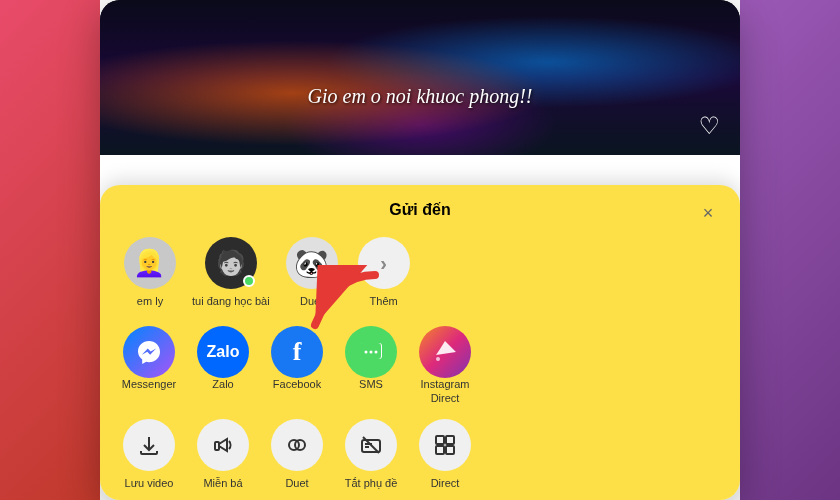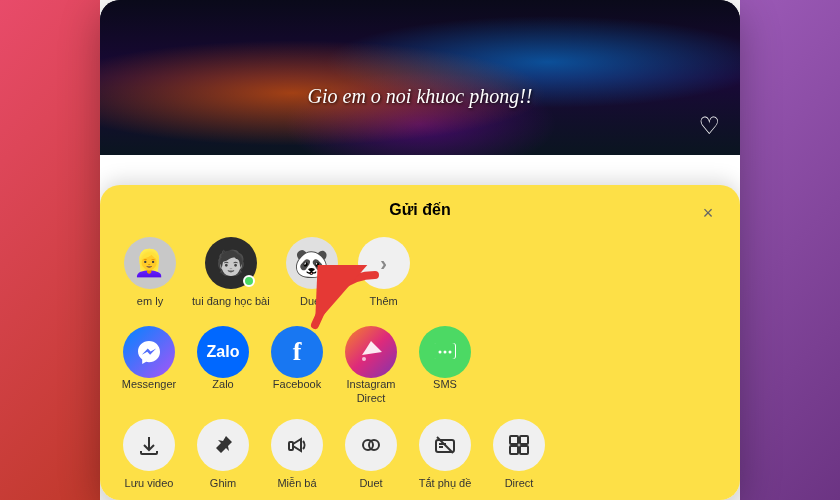--- a/index.html
+++ b/index.html
@@ -424,64 +424,56 @@
       </div>
 
       <div class="app-item">
         <div class="app-icon facebook">
           <span style="font-size:26px; font-weight:bold; color:#fff; font-family:Georgia">f</span>
         </div>
         <span class="app-label">Facebook</span>
       </div>
 
       <div class="app-item">
-        <div class="app-icon instagram-direct">
-          <svg width="26" height="26" viewBox="0 0 26 26" fill="none">
-            <path d="M13 2L24 13 4 16 8 10z" fill="white" opacity="0.9"></path>
-            <circle cx="6" cy="20" r="2" fill="white" opacity="0.7"></circle>
-          </svg>
-        </div>
-        <span class="app-label">Instagram<br>Direct</span>
-      </div>
-
-      <div class="app-item">
         <div class="app-icon sms">
           <svg width="26" height="26" viewBox="0 0 26 26" fill="white">
             <rect x="2" y="4" width="22" height="16" rx="3" fill="white"></rect>
             <path d="M6 24l4-4h10a3 3 0 0 0 3-3V7a3 3 0 0 0-3-3H4a3 3 0 0 0-3 3v10a3 3 0 0 0 3 3h2v4z" fill="#4cd964"></path>
             <circle cx="8" cy="13" r="1.5" fill="white"></circle>
             <circle cx="13" cy="13" r="1.5" fill="white"></circle>
             <circle cx="18" cy="13" r="1.5" fill="white"></circle>
           </svg>
         </div>
         <span class="app-label">SMS</span>
       </div>
 
+      <div class="app-item">
+        <div class="app-icon instagram-direct">
+          <svg width="26" height="26" viewBox="0 0 26 26" fill="none">
+            <path d="M13 2L24 13 4 16 8 10z" fill="white" opacity="0.9"></path>
+            <circle cx="6" cy="20" r="2" fill="white" opacity="0.7"></circle>
+          </svg>
+        </div>
+        <span class="app-label">Instagram<br>Direct</span>
+      </div>
+
     </div>
 
     <div class="actions-row">
 
       <div class="action-item">
         <div class="action-icon">
           <svg width="22" height="22" viewBox="0 0 22 22" fill="none" stroke="#333" stroke-width="2">
             <path d="M11 3v12M6 11l5 5 5-5"></path>
             <path d="M3 17v2a1 1 0 0 0 1 1h14a1 1 0 0 0 1-1v-2"></path>
           </svg>
         </div>
         <span class="action-label">Lưu video</span>
       </div>
 
-      <div class="action-item">
-        <div class="action-icon">
-          <svg width="22" height="22" viewBox="0 0 22 22" fill="#333">
-            <path d="M14 2l6 6-4 4 1 5-3-3-5 5-5-5 5-5-3-3 5 1z"></path>
-          </svg>
-        </div>
-        <span class="action-label">Ghim</span>
-      </div>
 
       <div class="action-item">
         <div class="action-icon">
           <svg width="22" height="22" viewBox="0 0 22 22" fill="none" stroke="#333" stroke-width="2">
             <rect x="3" y="8" width="4" height="8" rx="1"></rect>
             <path d="M7 10l8-5v12l-8-5z"></path>
             <path d="M17 7a6 6 0 0 1 0 8"></path>
           </svg>
         </div>
         <span class="action-label">Miễn bá</span>

